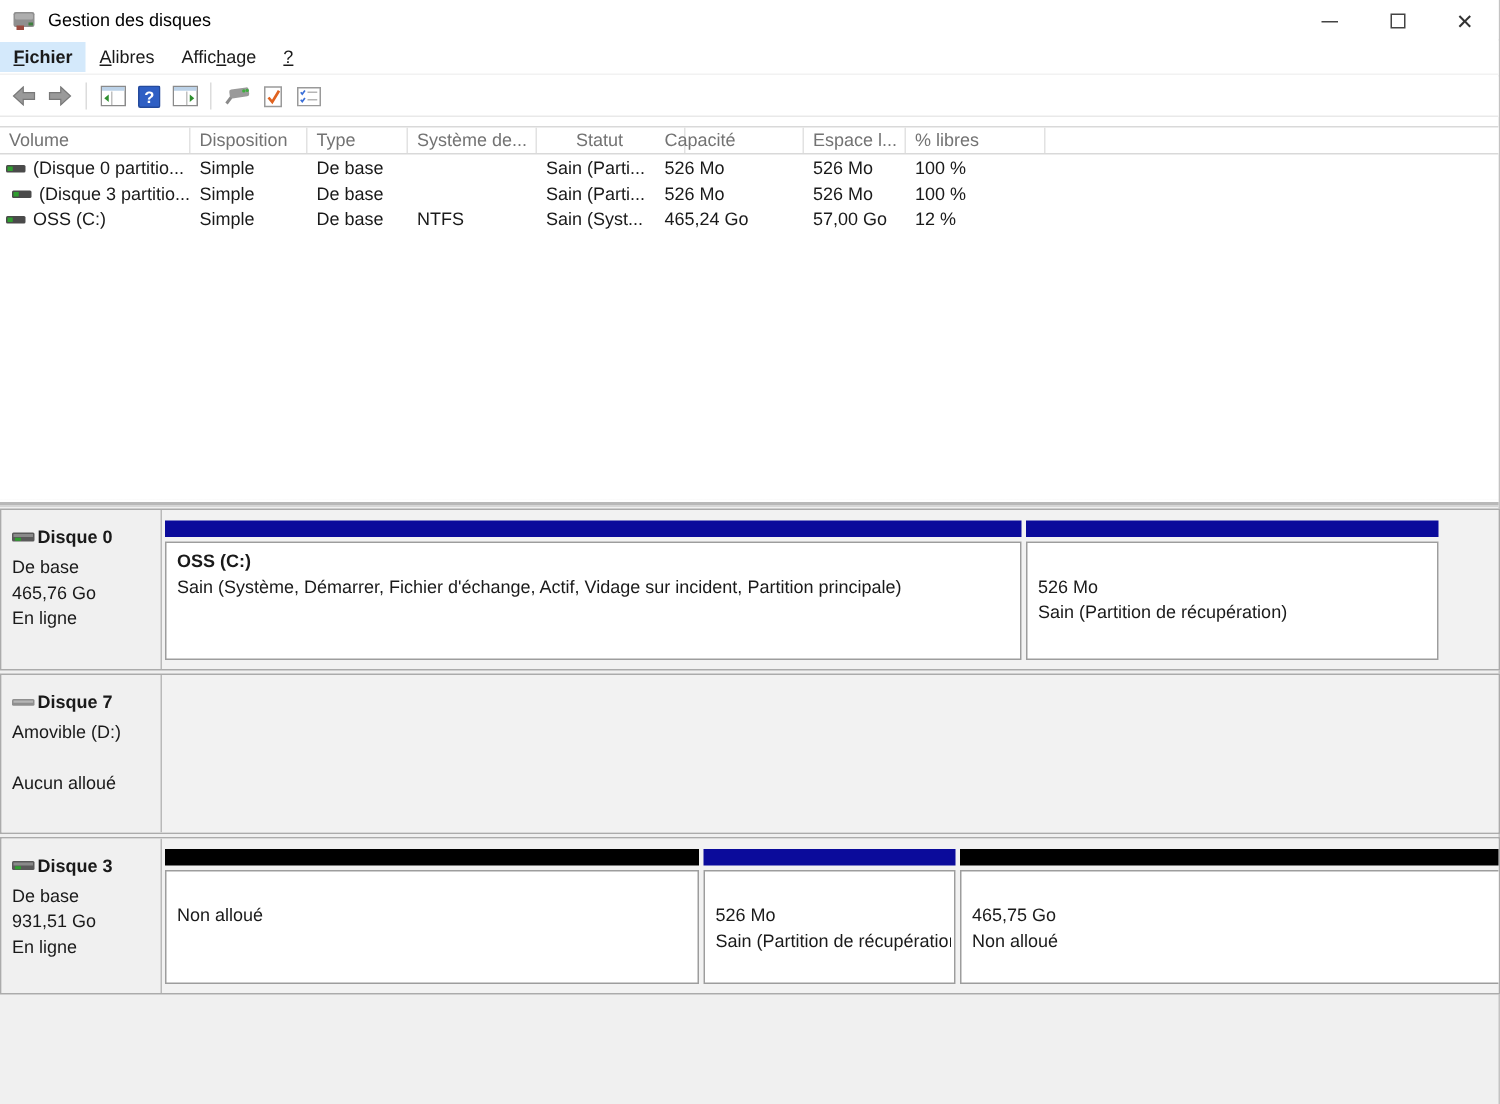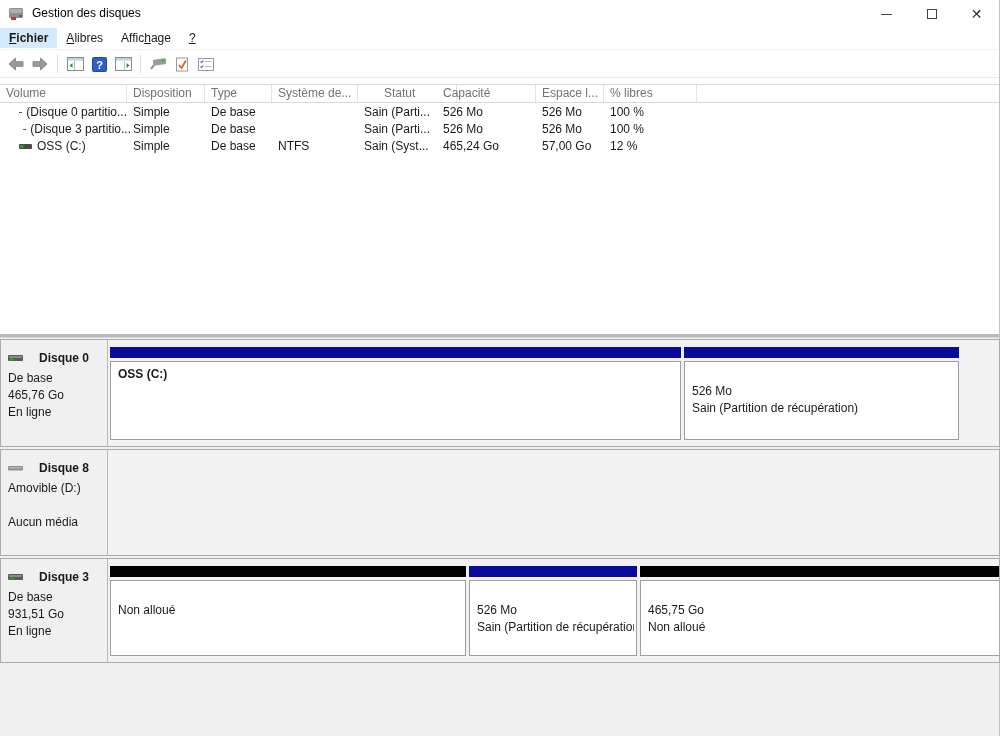--- a/index.html
+++ b/index.html
@@ -31,30 +31,30 @@
   .toolbar { position:absolute; top:51px; left:0; right:0; height:27px; background:#fff; display:flex; align-items:center; padding-left:4px; border-bottom:1px solid #e9e9e9; }
   .tb-btn { width:24px; height:23px; display:flex; align-items:center; justify-content:center; }
   .tb-sep { width:1px; height:18px; background:#dcdcdc; margin:0 5px; }
 
   
   .vol-header { position:absolute; top:84px; left:0; right:0; height:19px; background:#fff; border-top:1px solid #d9d9d9; border-bottom:1px solid #d9d9d9; }
   .vh-cell { position:absolute; top:0; height:17px; line-height:17px; padding-left:6px; border-right:1px solid #e2e2e2; color:#737373; overflow:hidden; white-space:nowrap; }
   .vol-rows { position:absolute; top:104px; left:0; right:0; }
   .vol-row { position:absolute; left:0; right:0; height:17px; line-height:17px; }
   .vr-cell { position:absolute; top:0; height:17px; padding-left:6px; white-space:nowrap; overflow:hidden; }
-  .vr-vol { display:flex; align-items:center; gap:4px; padding-left:19px; }
+  .vr-vol { display:flex; align-items:center; gap:4px; padding-left:4px; }
 
   
   .splitter { position:absolute; top:333px; left:0; right:0; height:5px;
     background:linear-gradient(#ffffff 0 30%, #b9b9b9 30% 75%, #d6d6d6 75% 100%); }
 
   
   .disk-row { position:absolute; left:0; width:1000px; background:#f5f5f5; border:1px solid #ababab; display:flex; overflow:hidden; }
   .disk-label { width:107px; flex:0 0 107px; background:#f0f0f0; border-right:1px solid #b9b9b9; padding:9px 2px 0 7px; }
-  .disk-name-line { display:flex; align-items:center; gap:15px; height:18px; margin-bottom:3px; }
+  .disk-name-line { display:flex; align-items:center; gap:1px; height:18px; margin-bottom:3px; }
   .disk-name { font-weight:bold; font-size:12px; }
   .disk-info { height:17px; line-height:17px; white-space:nowrap; overflow:hidden; }
   .disk-content { flex:1; position:relative; padding:7px 2px 6px 2px; display:flex; gap:3px; background:#f2f2f2; }
   .partition { display:flex; flex-direction:column; flex:0 0 auto; }
   .part-bar { height:11px; flex:0 0 11px; }
   .part-box { flex:1; margin-top:3px; background:#fff; border:1px solid #9d9d9d; padding:4px 2px 0 7px; overflow:hidden; }
   .pt-title { font-weight:bold; height:17px; line-height:17px; white-space:nowrap; overflow:hidden; }
   .pt-line { height:17px; line-height:17px; white-space:nowrap; overflow:hidden; }
 </style>
 </head>
@@ -228,45 +228,46 @@
       </div>
       <div class="disk-info">De base</div>
       <div class="disk-info">465,76 Go</div>
       <div class="disk-info">En ligne</div>
     </div>
     <div class="disk-content">
       <div class="partition" style="width:571px">
         <div class="part-bar" style="background-color: rgb(11, 11, 155);"></div>
         <div class="part-box">
           <div class="pt-title">OSS (C:)</div>
+          <div class="pt-line">Sain (Système, Démarrer, Fichier d'échange, Actif, Vidage sur incident, Partition principale)</div>
         </div>
       </div>
       <div class="partition" style="width:275px">
         <div class="part-bar" style="background-color: rgb(11, 11, 155);"></div>
         <div class="part-box">
           <div class="pt-title"></div>
           <div class="pt-line">526 Mo</div>
           <div class="pt-line">Sain (Partition de récupération)</div>
         </div>
       </div>
     </div>
   </div>
 
   <div class="disk-row" style="top:449px;height:107px">
     <div class="disk-label">
       <div class="disk-name-line">
         <svg width="16" height="8" viewBox="0 0 16 8">
             <rect x="0" y="2" width="15" height="4.5" rx="1" fill="#8f8f8f"></rect>
             <rect x="1" y="3" width="13" height="1.5" fill="#b5b5b5"></rect>
           </svg>
-        <span class="disk-name">Disque 8</span>
+        <span class="disk-name">Disque 7</span>
       </div>
       <div class="disk-info">Amovible (D:)</div>
       <div class="disk-info"></div>
-      <div class="disk-info">Aucun média</div>
+      <div class="disk-info">Aucun alloué</div>
     </div>
     <div class="disk-content"></div>
   </div>
 
   <div class="disk-row" style="top:558px;height:105px">
     <div class="disk-label">
       <div class="disk-name-line">
         <svg width="16" height="8" viewBox="0 0 16 8">
             <rect x="0" y="1" width="15" height="6" rx="1" fill="#5a5a5a"></rect>
             <rect x="1" y="2" width="13" height="2" fill="#8a8a8a"></rect>

